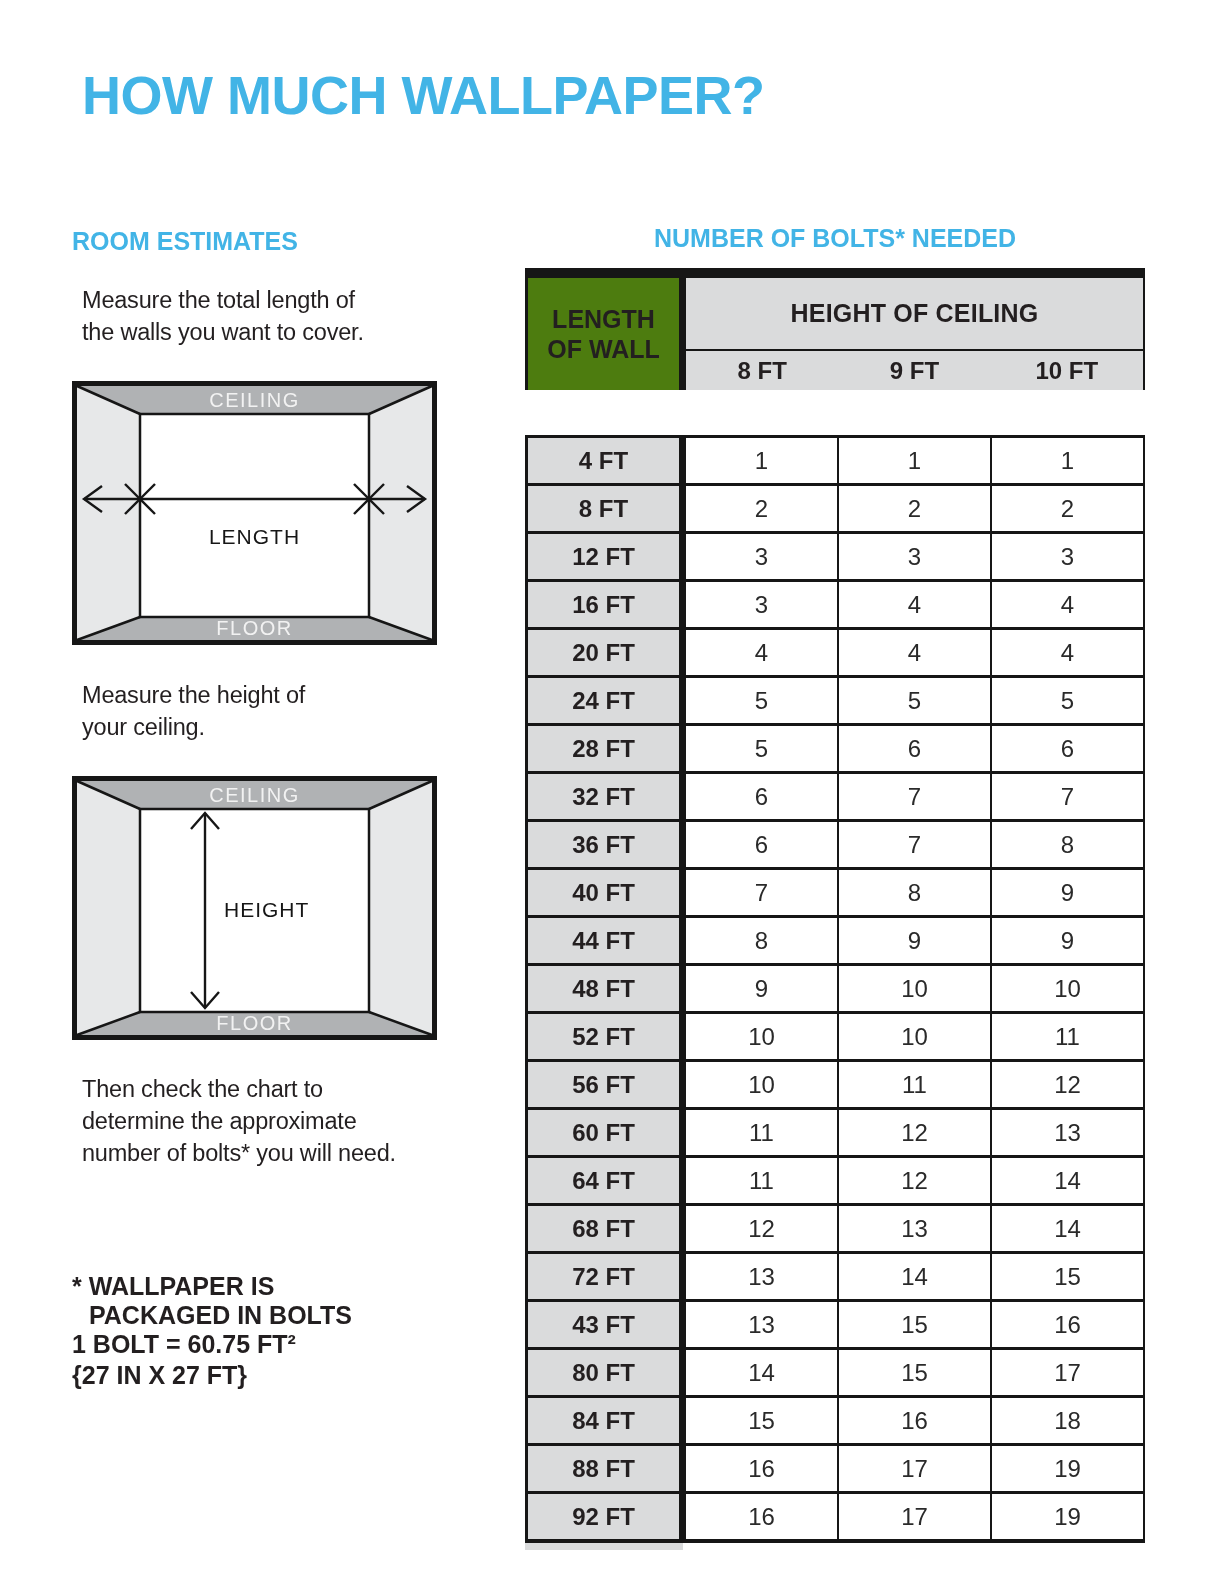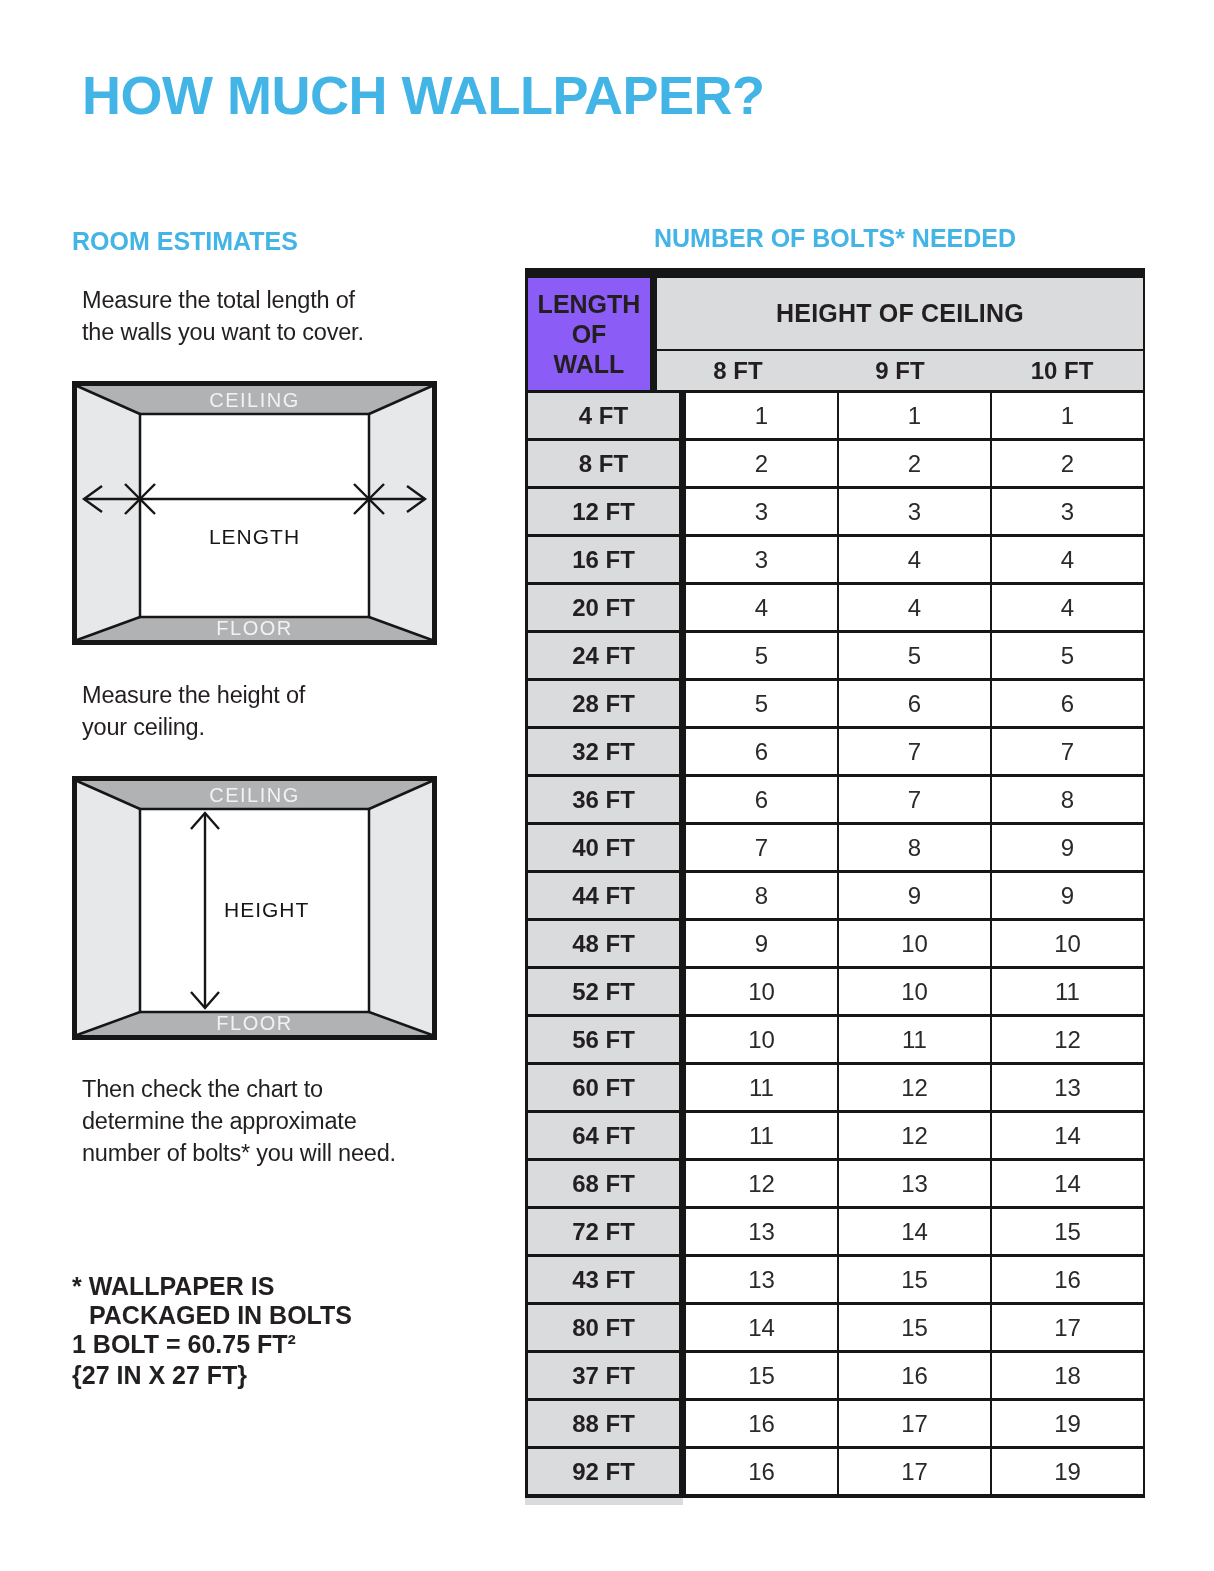--- a/index.html
+++ b/index.html
@@ -41,41 +41,41 @@
   
   .btable{left:525px;top:268px;width:620px;}
   .t-topbar{height:10px;background:#161616;}
   .t-bottombar{height:4px;background:#161616;}
   .t-graytab{width:158px;height:7px;background:#dadbdc;}
   .t-header{
     display:flex;height:112px;box-sizing:border-box;
     border-left:3px solid #161616;border-right:2px solid #161616;
   }
   .t-rowhead{
-    width:122px;background:#8b5cf6;
+    width:151px;background:#4d7c0f;
     display:flex;align-items:center;justify-content:center;text-align:center;
     font-size:25px;font-weight:bold;line-height:30px;
     padding:0 14px;box-sizing:border-box;
   }
   .t-vthick{width:7px;background:#161616;flex:none;}
   .t-headright{flex:1;display:flex;flex-direction:column;}
   .t-grouphead{
     height:82px;background:#dadbdc;
     display:flex;align-items:center;justify-content:center;
     font-size:25px;font-weight:bold;letter-spacing:0.2px;
   }
   .t-subline{height:3px;background:#161616;}
   .t-subrow{height:45px;background:#dadbdc;display:flex;}
   .t-subrow > div{
     flex:1;display:flex;align-items:center;justify-content:center;
     font-size:24px;font-weight:bold;
   }
   .t-body{
     box-sizing:border-box;
-    border-left:3px solid #161616;border-right:2px solid #161616;border-top:3px solid #161616;
+    border-left:3px solid #161616;border-right:2px solid #161616;border-top:3px solid #161616;margin-top:45px;
   }
   .t-row{display:flex;height:45px;border-bottom:3px solid #161616;}
   .t-row:last-child{border-bottom:none;}
   .t-label{
     width:151px;background:#dadbdc;flex:none;
     display:flex;align-items:center;justify-content:center;
     font-size:24px;font-weight:bold;
   }
   .t-cell{
     flex:1;background:#ffffff;
@@ -357,21 +357,21 @@
         <div class="t-row">
           <div class="t-label">80 FT</div>
           <div class="t-vthick"></div>
           <div class="t-cell">14</div>
           <div class="t-vline"></div>
           <div class="t-cell">15</div>
           <div class="t-vline"></div>
           <div class="t-cell">17</div>
         </div>
         <div class="t-row">
-          <div class="t-label">37 FT</div>
+          <div class="t-label">84 FT</div>
           <div class="t-vthick"></div>
           <div class="t-cell">15</div>
           <div class="t-vline"></div>
           <div class="t-cell">16</div>
           <div class="t-vline"></div>
           <div class="t-cell">18</div>
         </div>
         <div class="t-row">
           <div class="t-label">88 FT</div>
           <div class="t-vthick"></div>

